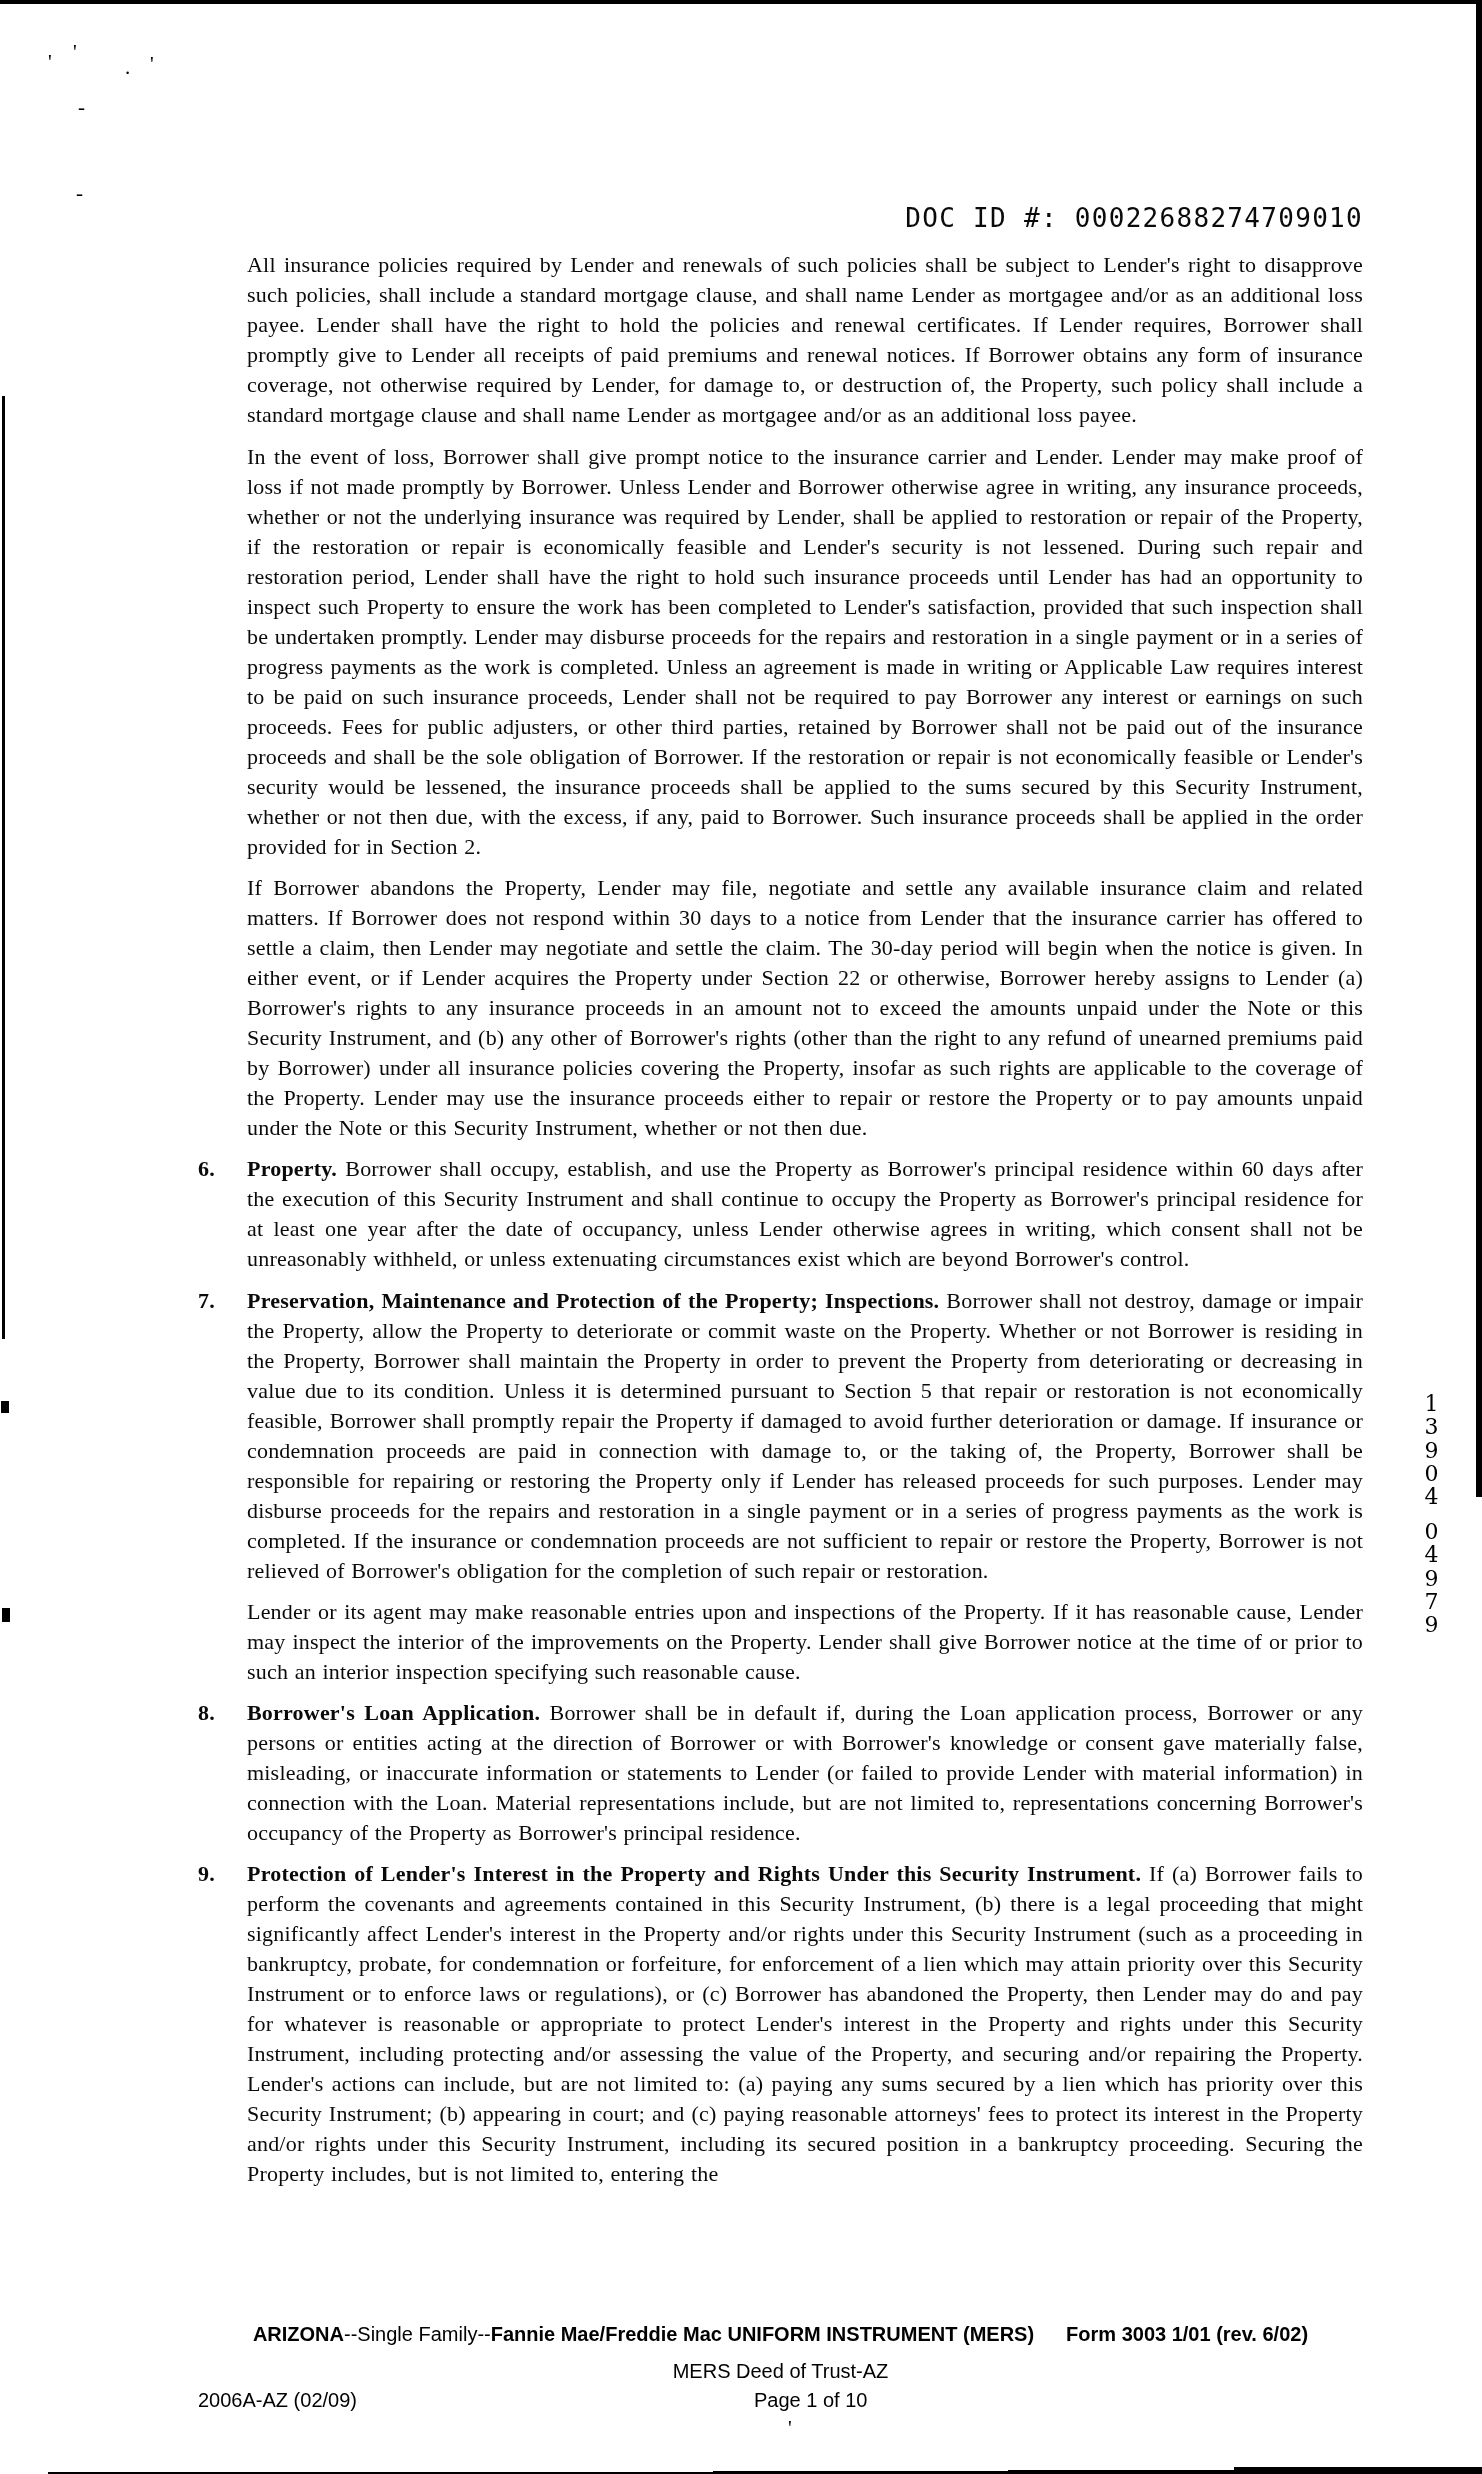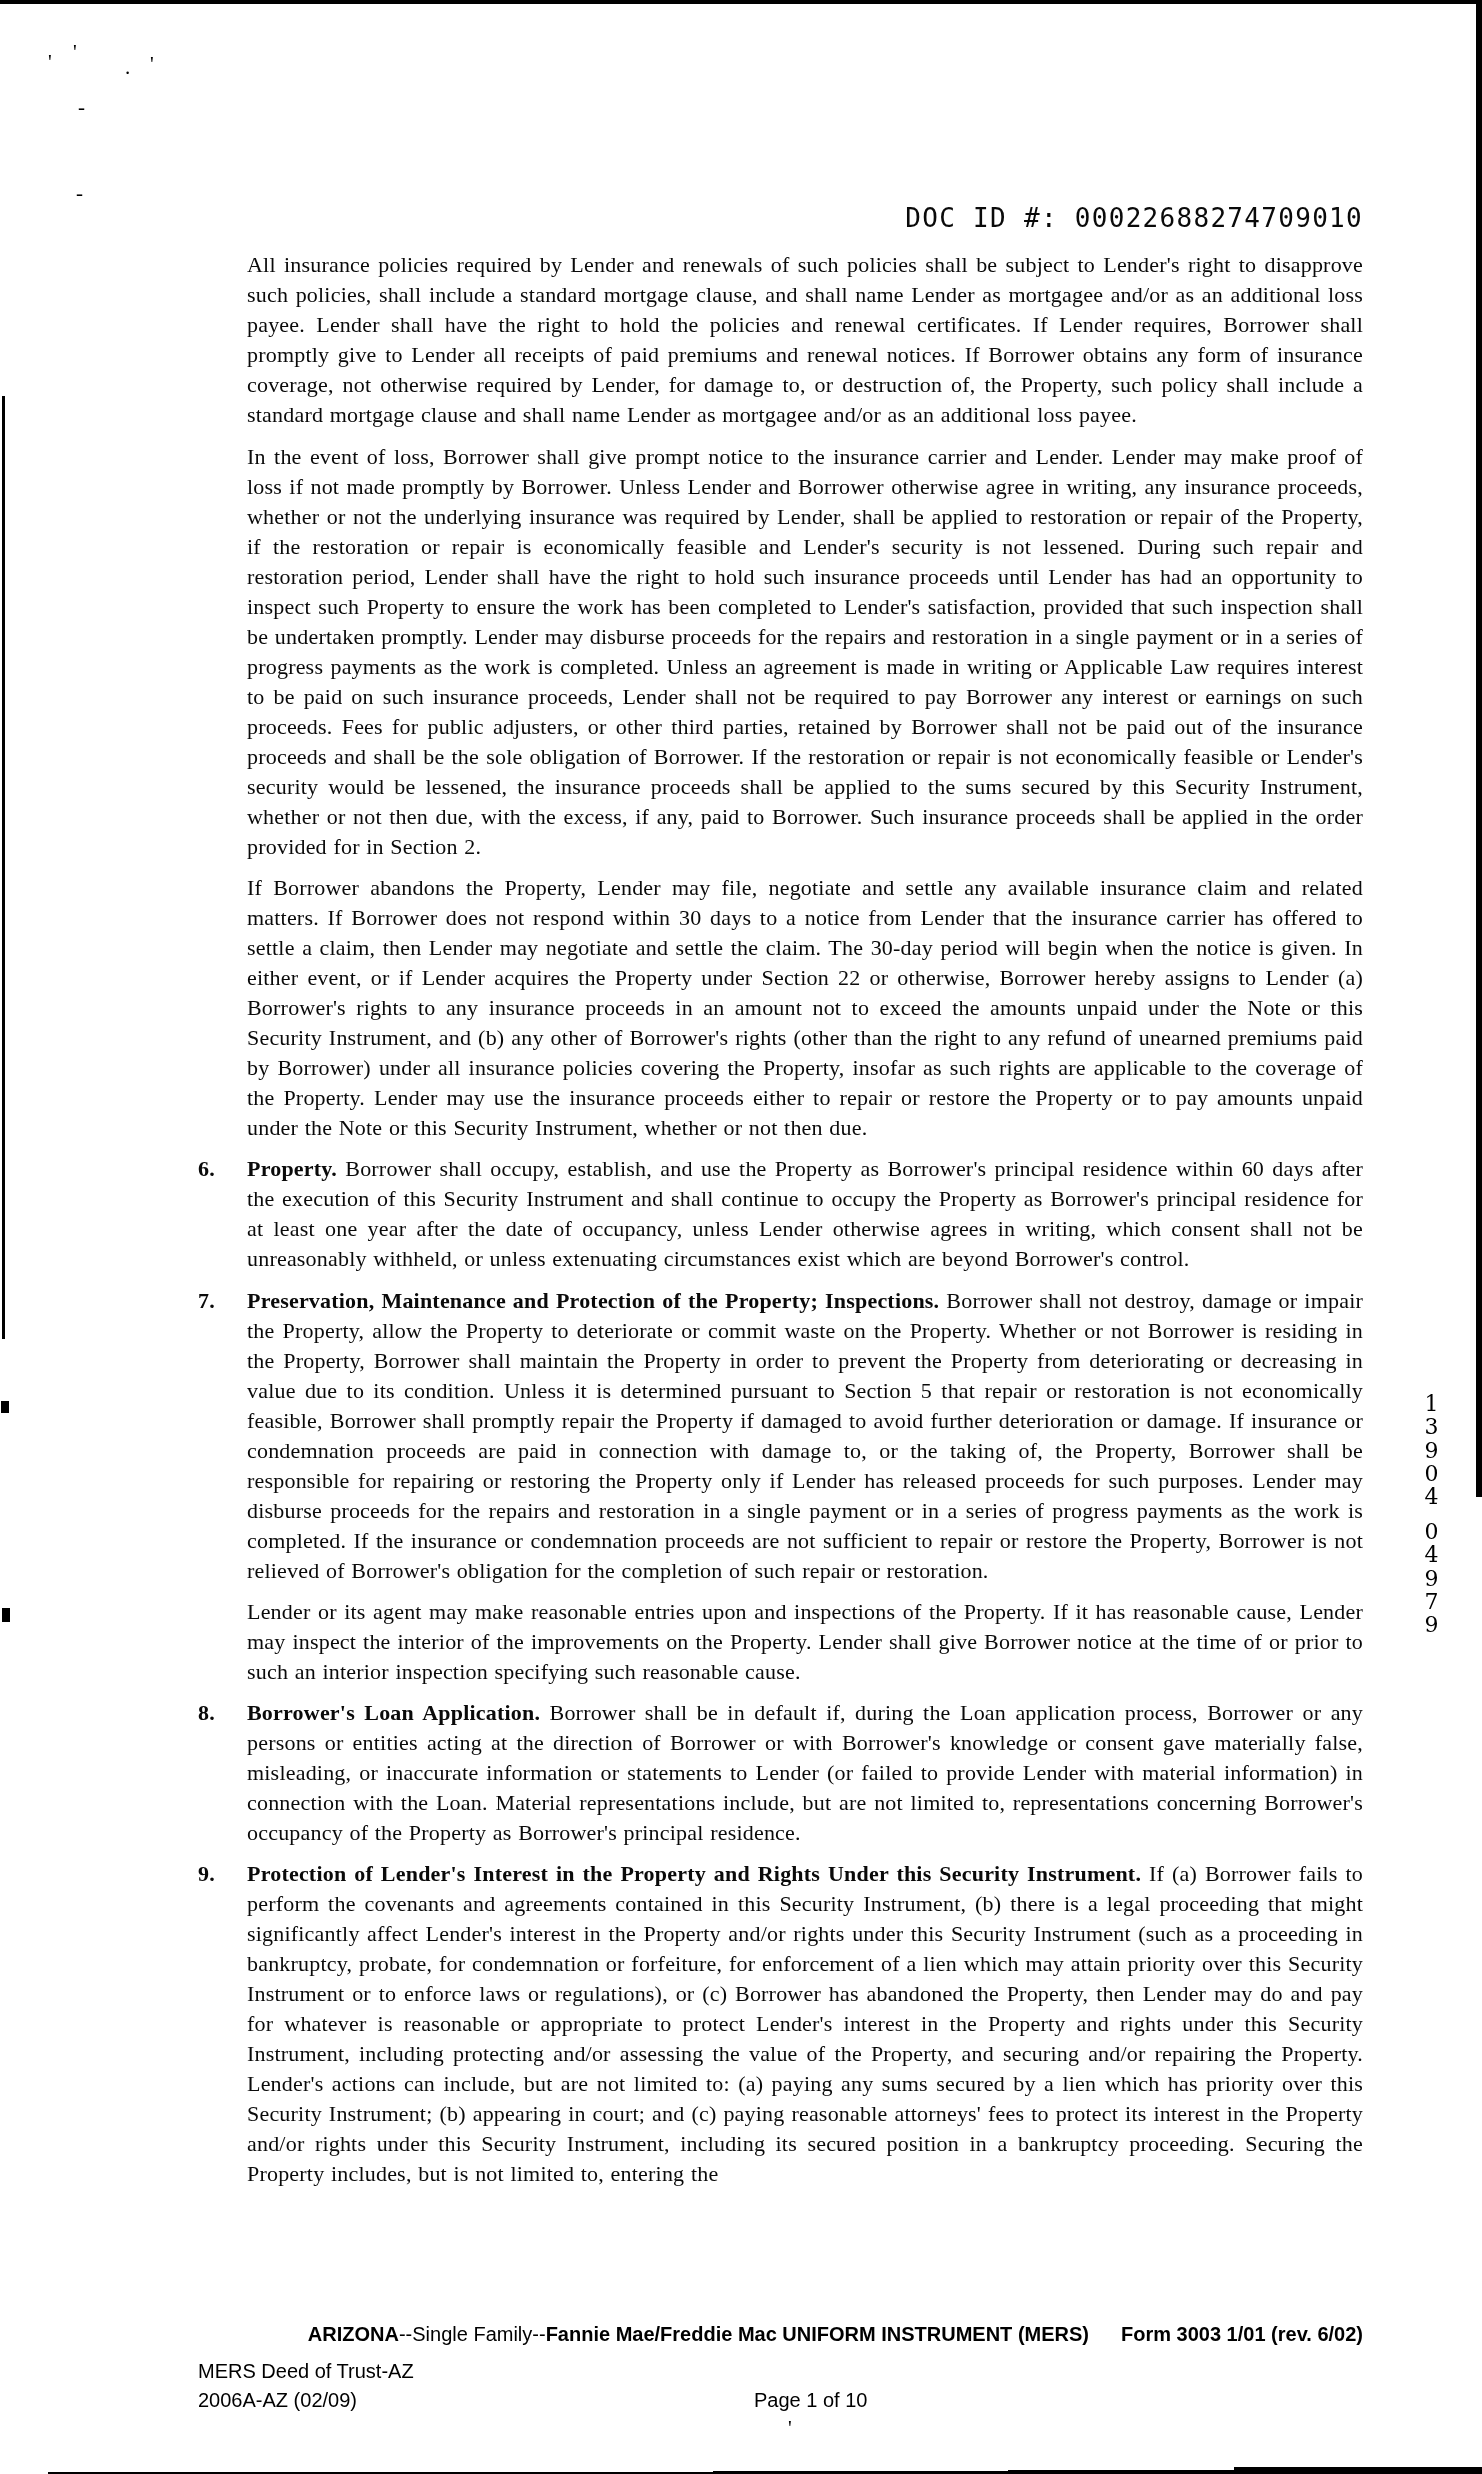--- a/index.html
+++ b/index.html
@@ -58,24 +58,24 @@
   .vdigits.g1{top:1391px;}
   .vdigits.g2{top:1519px;}
   
   .footer{
     position:absolute;
     left:198px;top:2323px;width:1165px;
     font-family:"Liberation Sans", sans-serif;
     font-size:20px;
     color:#000;
   }
-  .footer .row1{display:flex;justify-content:flex-end;gap:32px;}
+  .footer .row1{display:flex;justify-content:center;gap:32px;}
   .footer .row1 .left b{font-weight:bold;}
   .footer .row1 .right{font-weight:bold;}
-  .footer .row2{margin-top:14px;}
+  .footer .row2{margin-top:14px;text-align:center;}
   .footer .row3{position:relative;margin-top:6px;}
   .footer .pageno{position:absolute;left:556px;top:0;}
   
   .speck{
     position:absolute;
     font-family:"Liberation Serif", serif;
     font-size:21px;color:#000;line-height:1;
   }
 </style>
 </head>

